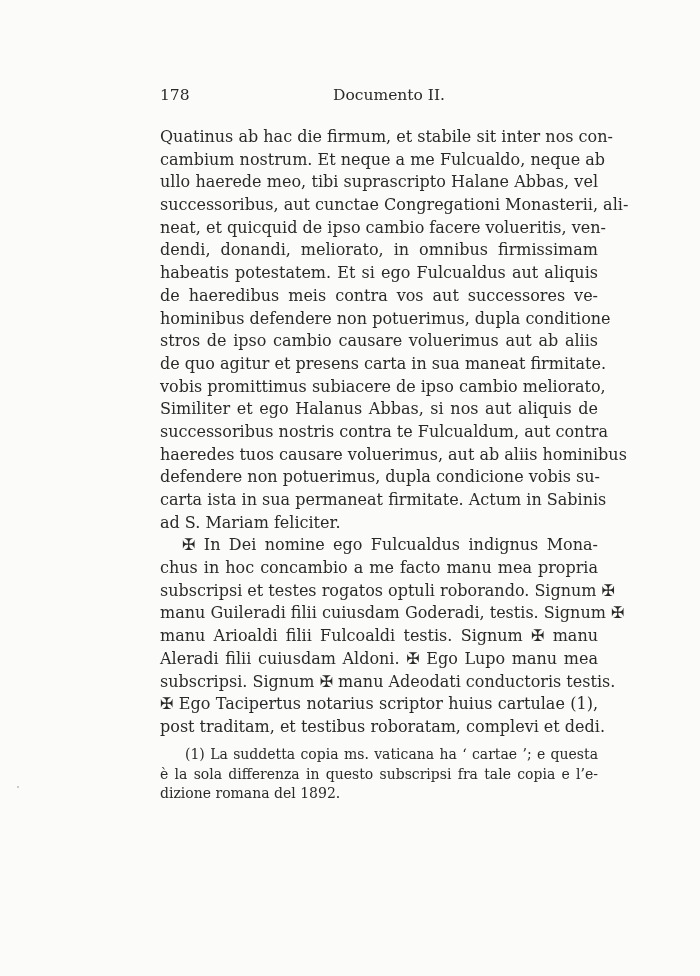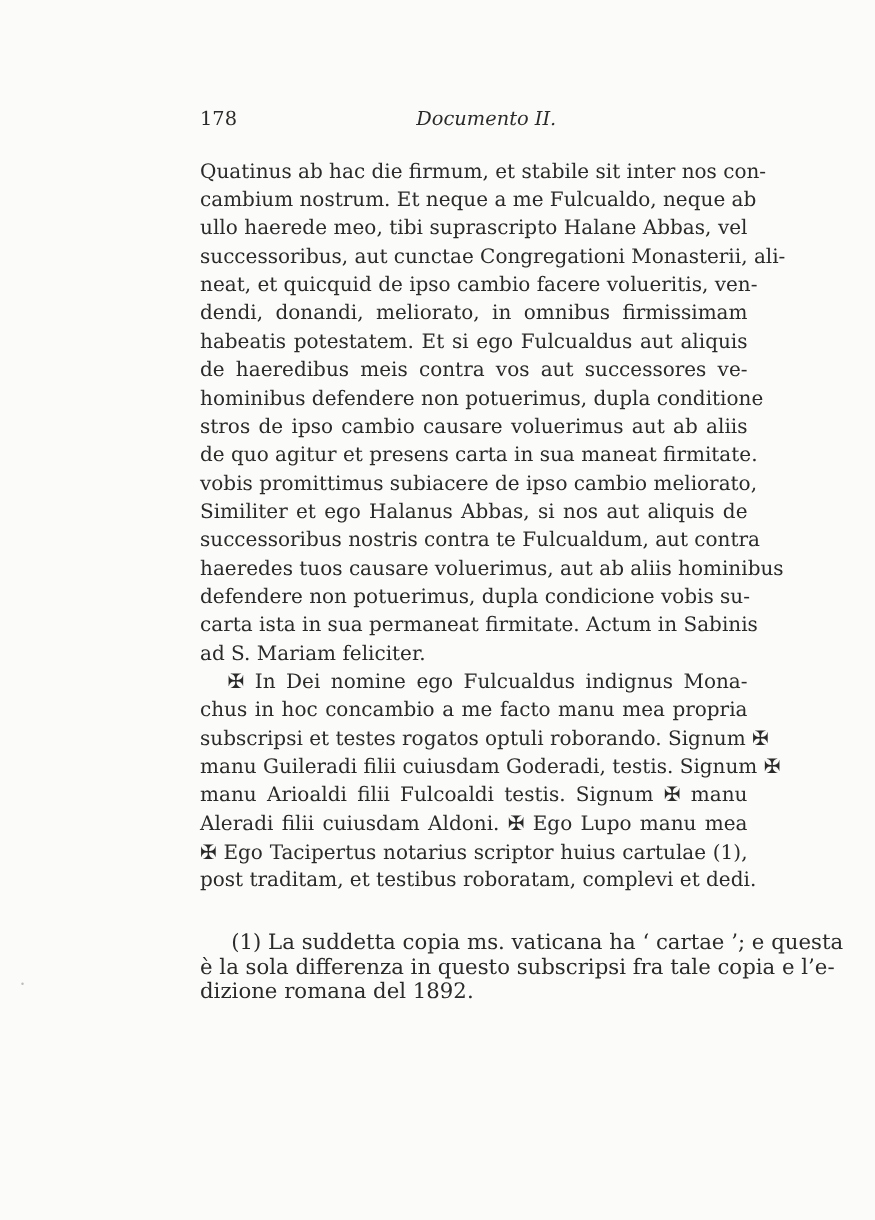--- a/index.html
+++ b/index.html
@@ -3,29 +3,29 @@
 <meta charset="utf-8">
 <style>
   html, body { margin: 0; padding: 0; }
   body {
     width: 700px; height: 976px; background: #fbfbf9; position: relative; overflow: hidden;
     font-family: "DejaVu Serif", "Liberation Serif", serif; color: #2a2a2a;
   }
   .page { position: absolute; left: 0; top: 0; width: 700px; height: 976px; }
   .header { position: absolute; top: 86px; left: 160px; width: 438px; height: 20px; font-size: 15.5px; }
   .pageno { position: absolute; left: 0; top: 0; }
-  .running { position: absolute; left: 0; right: 0; text-align: center; font-style: italic; padding-left: 20px; }
+  .running { position: absolute; left: 0; right: 0; text-align: center; padding-left: 20px; }
   .body { position: absolute; top: 115px; left: 160px; width: 438px; font-size: 16px; margin-top: 11px; }
   .line {
     height: 22.7px; line-height: 22.7px; white-space: nowrap;
     text-align: justify; text-align-last: justify;
   }
   .line.last { text-align-last: left; }
   .line.indent { padding-left: 22px; }
-  .notes { position: absolute; top: 745px; left: 160px; width: 438px; font-size: 17px; }
+  .notes { position: absolute; top: 745px; left: 160px; width: 438px; font-size: 14px; }
   .nline { height: 19.5px; line-height: 19.5px; white-space: nowrap; text-align: justify; text-align-last: justify; }
   .nline.indent { padding-left: 25px; }
   .nline.last { text-align-last: left; }
   .speck { position: absolute; left: 17px; top: 786px; width: 2px; height: 2px; background: #bbb; border-radius: 1px; }
 </style>
 </head>
 <body>
 
 <div class="page">
   <div class="header">
@@ -51,20 +51,21 @@
     <div class="line">haeredes tuos causare voluerimus, aut ab aliis hominibus</div>
     <div class="line">defendere non potuerimus, dupla condicione vobis su-</div>
     <div class="line">carta ista in sua permaneat firmitate. Actum in Sabinis</div>
     <div class="line last">ad S. Mariam feliciter.</div>
     <div class="line indent">✠ In Dei nomine ego Fulcualdus indignus Mona-</div>
     <div class="line">chus in hoc concambio a me facto manu mea propria</div>
     <div class="line">subscripsi et testes rogatos optuli roborando. Signum ✠</div>
     <div class="line">manu Guileradi filii cuiusdam Goderadi, testis. Signum ✠</div>
     <div class="line">manu Arioaldi filii Fulcoaldi testis. Signum ✠ manu</div>
     <div class="line">Aleradi filii cuiusdam Aldoni. ✠ Ego Lupo manu mea</div>
+    <div class="line">subscripsi. Signum ✠ manu Adeodati conductoris testis.</div>
     <div class="line">✠ Ego Tacipertus notarius scriptor huius cartulae (1),</div>
     <div class="line">post traditam, et testibus roboratam, complevi et dedi.</div>
   </div>
 
   <div class="notes">
     <div class="nline indent">(1) La suddetta copia ms. vaticana ha ‘ cartae ’; e questa</div>
     <div class="nline">è la sola differenza in questo subscripsi fra tale copia e l’e-</div>
     <div class="nline last">dizione romana del 1892.</div>
   </div>
 

